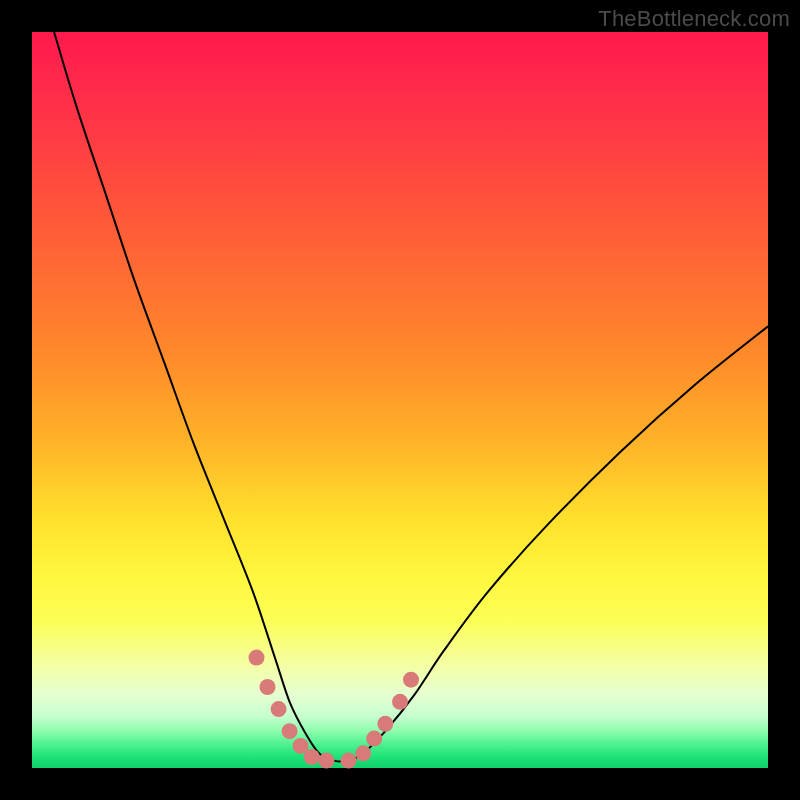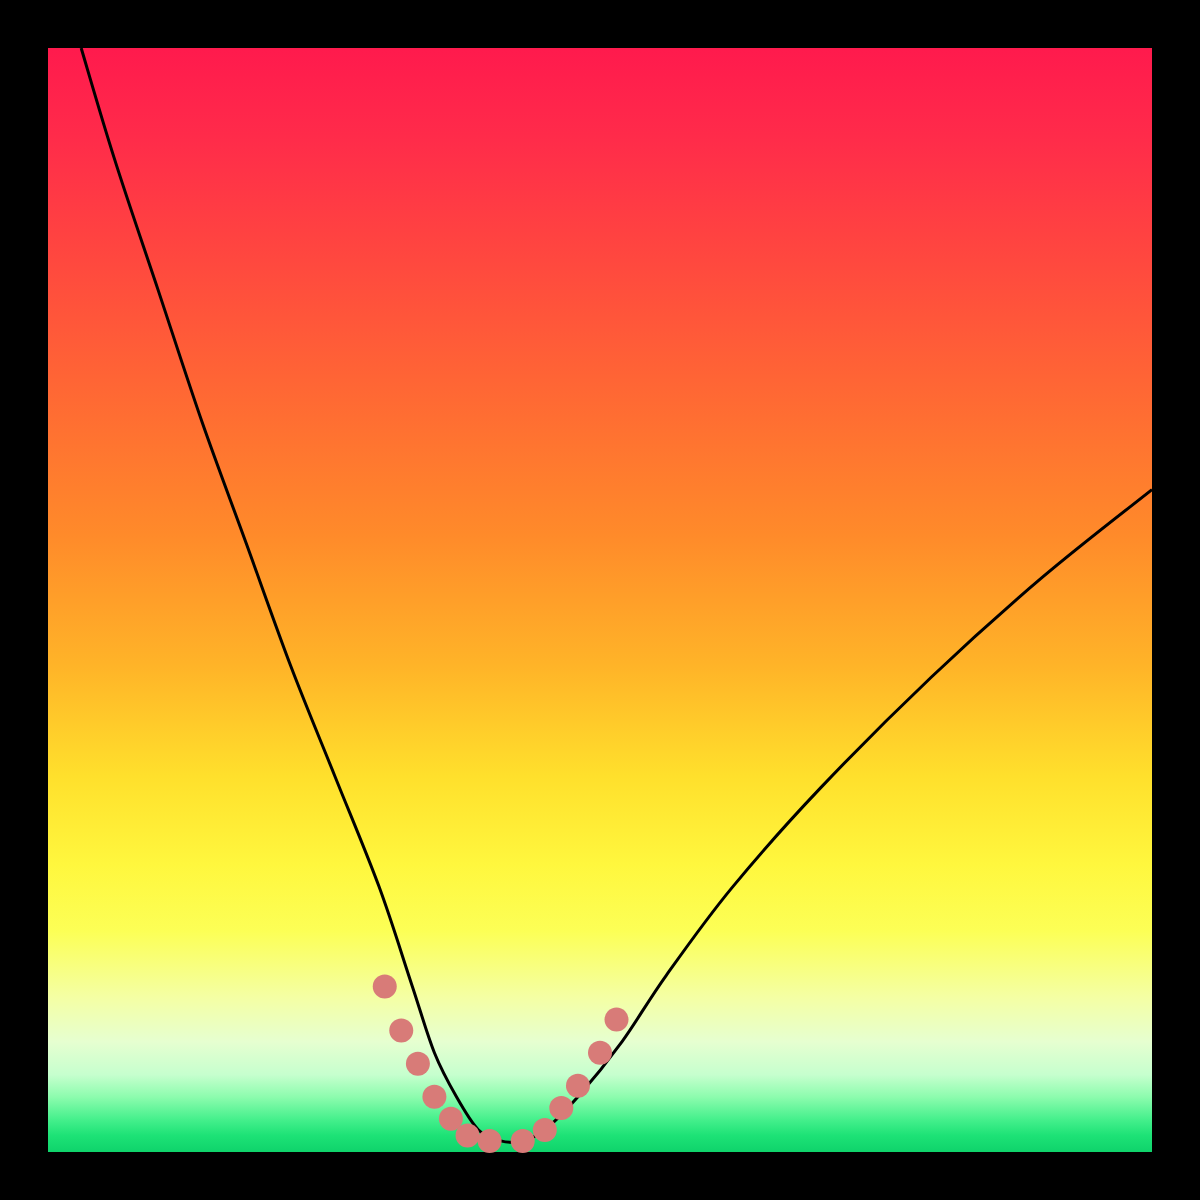--- a/index.html
+++ b/index.html
@@ -81,13 +81,14 @@
           <circle cx="294.4" cy="728.6" r="8" fill="#d87b78"></circle>
           <circle cx="316.5" cy="728.6" r="8" fill="#d87b78"></circle>
           <circle cx="331.2" cy="721.3" r="8" fill="#d87b78"></circle>
           <circle cx="342.2" cy="706.6" r="8" fill="#d87b78"></circle>
           <circle cx="353.3" cy="691.8" r="8" fill="#d87b78"></circle>
           <circle cx="368.0" cy="669.8" r="8" fill="#d87b78"></circle>
           <circle cx="379.0" cy="647.7" r="8" fill="#d87b78"></circle>
         </g>
     </svg>
   </div>
+  <div class="watermark">TheBottleneck.com</div>
 </div>
 
 </body></html>

